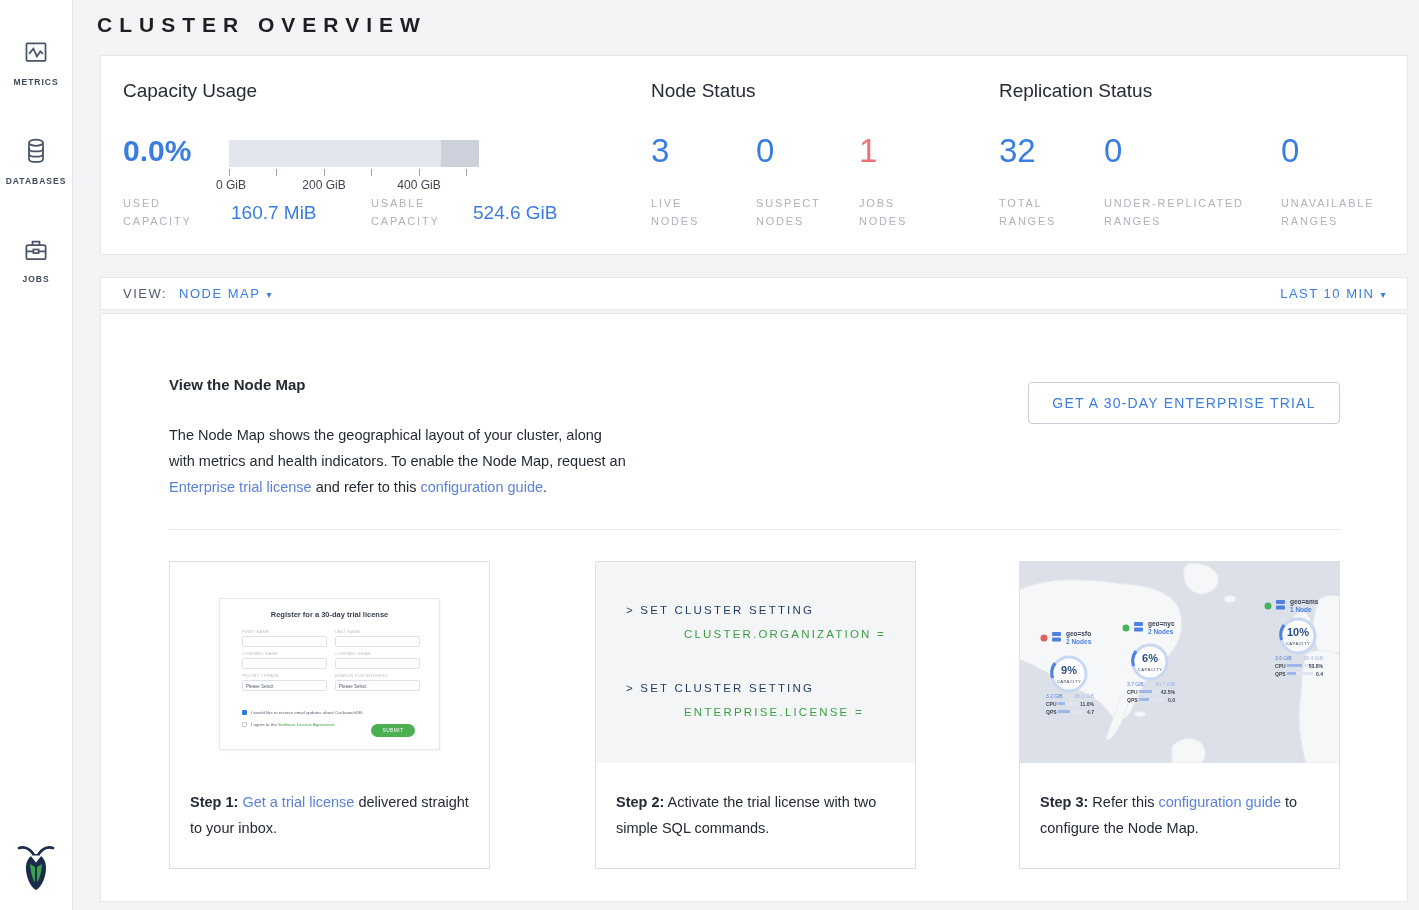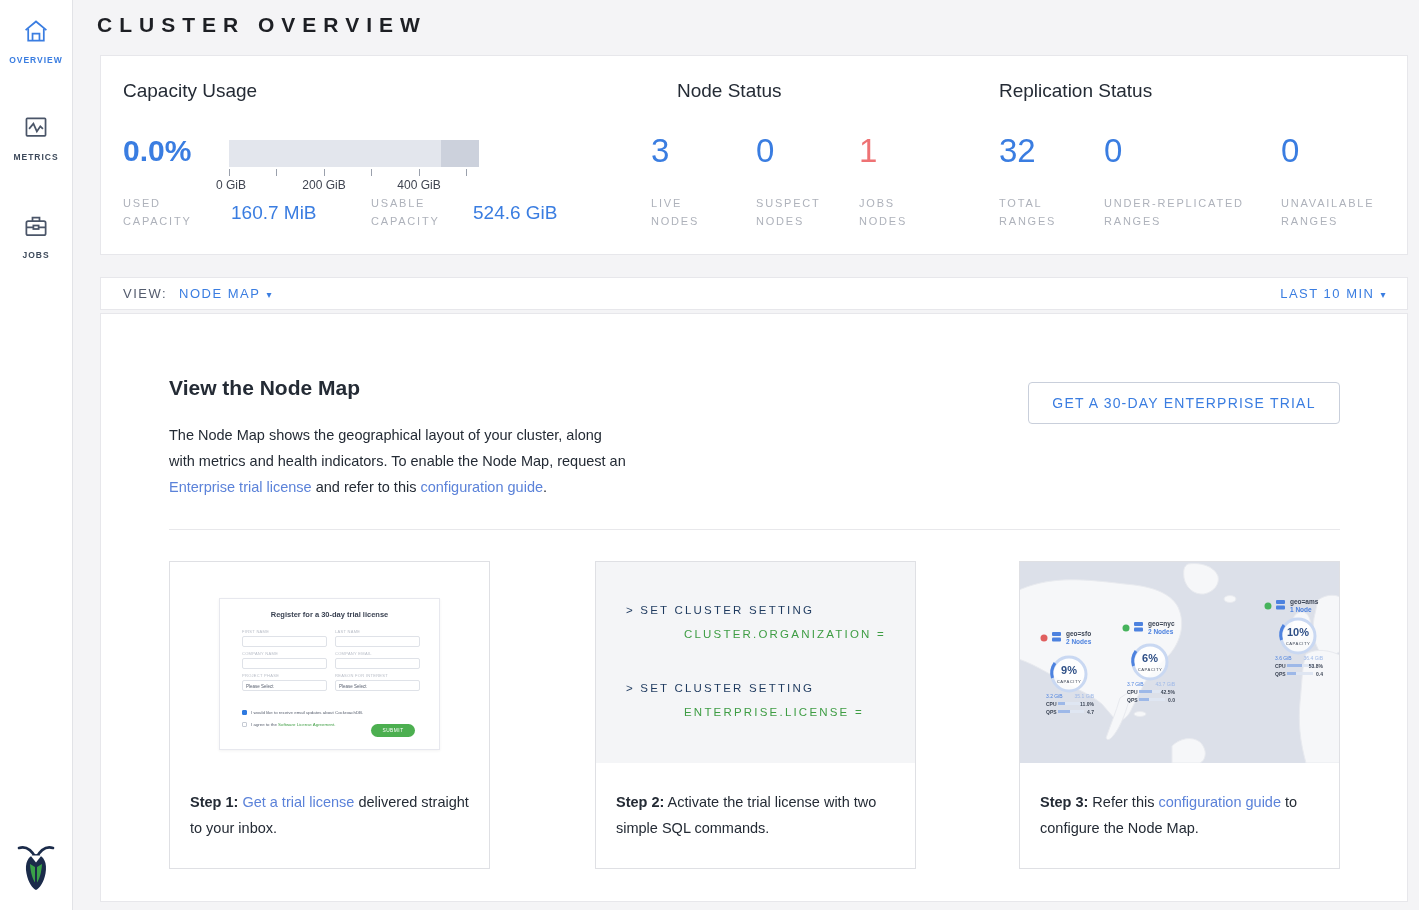--- a/index.html
+++ b/index.html
@@ -49,21 +49,21 @@
     font-weight:500; cursor:pointer; }
   .vb-center { position:absolute; left:0; right:0; text-align:center; }
   .vb-cluster { display:inline-flex; align-items:center; gap:7px; font-size:13px;
     letter-spacing:1px; color:#26292e; font-weight:500; }
   .vb-right { position:absolute; right:20px; font-size:13px; letter-spacing:1.5px;
     color:#3a7de1; font-weight:500; cursor:pointer; }
   .caret { font-size:10px; color:#3a7de1; margin-left:6px; }
 
   
   .main-panel { top:313px; height:589px; }
-  .intro-title { position:absolute; left:68px; top:62px; font-size:21px; font-weight:600; color:#242b35; }
+  .intro-title { position:absolute; left:68px; top:62px; font-size:15px; font-weight:600; color:#242b35; }
   .intro-para { position:absolute; left:68px; top:108px; width:458px; font-size:14.5px;
     line-height:26px; color:#242b35; }
   a.lnk { color:#5b82d9; text-decoration:none; cursor:pointer; }
   .trial-btn { position:absolute; left:927px; top:68px; width:312px; height:42px;
     background:#fff; border:1px solid #c9cfdb; border-radius:4px; font-size:14px;
     letter-spacing:1.2px; color:#3a7de1; font-weight:500; cursor:pointer;
     font-family:"Liberation Sans", sans-serif; }
   .divider { position:absolute; left:68px; top:215px; width:1171px; height:1px; background:#e8e8eb; }
 
   .card { position:absolute; top:247px; width:321px; height:308px;
@@ -106,34 +106,35 @@
     border-radius:7px; background:#4caf50; color:#fff; font-size:4.8px; letter-spacing:.5px;
     text-align:center; line-height:13px; }
 
   
   .thumb-map { background:#dce0e9; }
 </style>
 </head>
 <body>
 
 <div class="sidebar">
-  <div class="nav-item active">
-    <svg width="28" height="26" viewBox="0 0 32 30" fill="none" stroke-width="2">
-      <path d="M4 14 L16 4 L28 14"></path>
-        <path d="M7 12 V26 H25 V12"></path>
-        <path d="M12 26 V18 H20 V26"></path>
-    </svg>
-    <span class="lbl">OVERVIEW</span>
-  </div>
   <div class="nav-item" style="margin-top:22px">
     <svg width="28" height="26" viewBox="0 0 32 30" fill="none" stroke-width="2">
       <rect x="5" y="4" width="22" height="20" rx="1"></rect>
         <path d="M8 16 L13 10 L17 19 L21 13 L24 16"></path>
     </svg>
     <span class="lbl">METRICS</span>
+  </div>
+  <div class="nav-item" style="margin-top:22px">
+    <svg width="28" height="28" viewBox="0 0 32 32" fill="none" stroke-width="2">
+      <ellipse cx="16" cy="6.5" rx="8" ry="3.5"></ellipse>
+      <path d="M8 6.5 V25 C8 27 11.5 28.5 16 28.5 C20.5 28.5 24 27 24 25 V6.5"></path>
+      <path d="M8 13 C8 15 11.5 16.5 16 16.5 C20.5 16.5 24 15 24 13"></path>
+      <path d="M8 19 C8 21 11.5 22.5 16 22.5 C20.5 22.5 24 21 24 19"></path>
+    </svg>
+    <span class="lbl">DATABASES</span>
   </div>
   <div class="nav-item" style="margin-top:22px">
     <svg width="28" height="27" viewBox="0 0 32 30" fill="none" stroke-width="2">
       <rect x="5" y="10" width="22" height="16" rx="2"></rect>
         <path d="M12 10 V6 H20 V10"></path>
       <rect x="13" y="15" width="6" height="4"></rect>
       <path d="M5 17 H13 M19 17 H27"></path>
     </svg>
     <span class="lbl">JOBS</span>
   </div>
@@ -148,21 +149,21 @@
       <path d="M26 22 C25.5 30 23.5 37 21 40.5 L21 25 Z" fill="#3aa148"></path>
     </svg>
   </div>
 </div>
 
 <div class="main-col">
   <h1 class="page-title">CLUSTER OVERVIEW</h1>
 
   <div class="panel stats-panel">
     <div class="sec-title" style="left:22px">Capacity Usage</div>
-    <div class="sec-title" style="left:576px">Node Status</div>
+    <div class="sec-title" style="left:550px">Node Status</div>
     <div class="sec-title" style="left:898px">Replication Status</div>
 
     <div class="cap-pct">0.0%</div>
     <div class="cap-bar">
         <div class="seg-dark"></div>
       </div>
     <div class="cap-ticks">
       <i style="left:0"></i>
         <i style="left:47px"></i>
         <i style="left:95px"></i>

